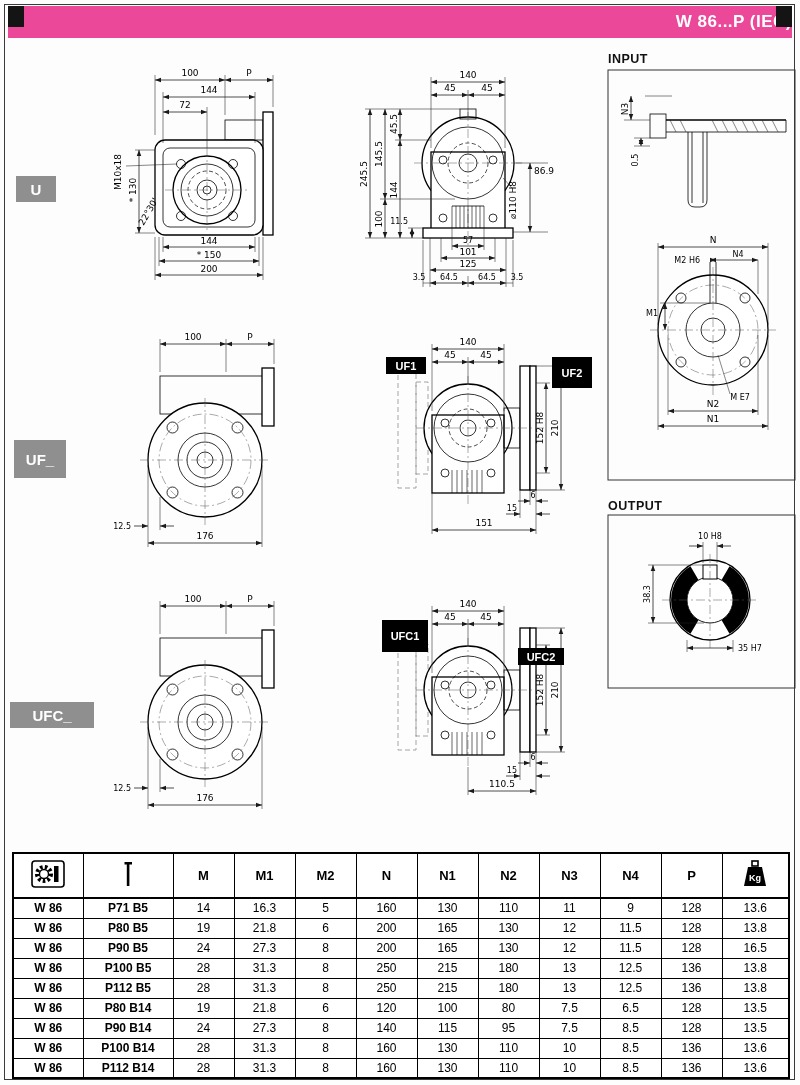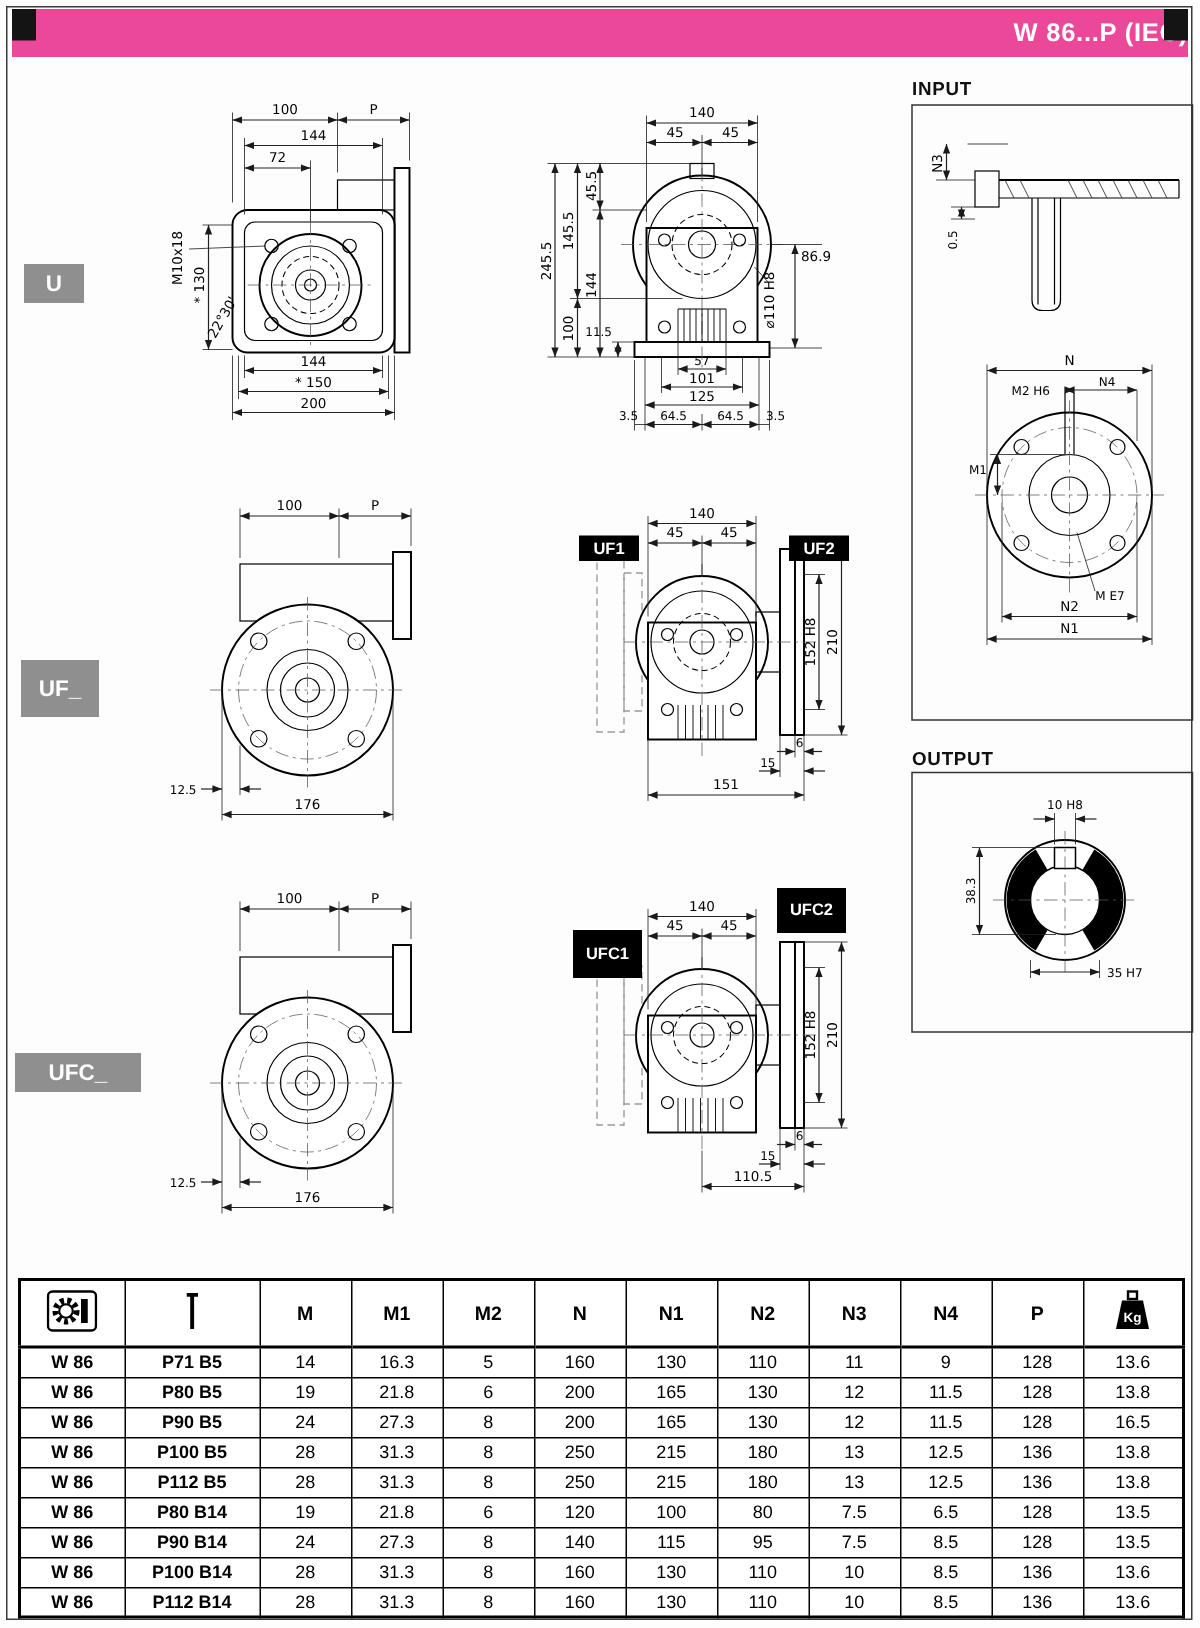--- a/index.html
+++ b/index.html
@@ -436,23 +436,23 @@
 <div class="titlebar">
   <span class="cap left"></span>
   <span class="title-text">W 86...P (IEC)</span>
   <span class="cap right"></span>
 </div>
 
 <div class="badge lg" style="left:16px;top:176px;width:40px;height:26px">U</div>
 <div class="badge lg" style="left:14px;top:440px;width:52px;height:38px">UF_</div>
 <div class="badge lg" style="left:10px;top:702px;width:84px;height:26px">UFC_</div>
 <div class="badge sm" style="left:386px;top:357px;width:40px;height:17px">UF1</div>
-<div class="badge sm" style="left:526px;top:357px;width:40px;height:17px">UF2</div>
+<div class="badge sm" style="left:552px;top:357px;width:40px;height:31px">UF2</div>
 <div class="badge sm" style="left:382px;top:620px;width:46px;height:32px">UFC1</div>
-<div class="badge sm" style="left:518px;top:592px;width:46px;height:30px">UFC2</div>
+<div class="badge sm" style="left:518px;top:648px;width:46px;height:17px">UFC2</div>
 
 <div class="panel-title" style="left:608px;top:52px">INPUT</div>
 <div class="panel-title" style="left:608px;top:499px">OUTPUT</div>
 
 <table class="spec-table">
   <colgroup>
     <col style="width:70px">
       <col style="width:90px">
     <col style="width:61px">
       <col style="width:61px">

